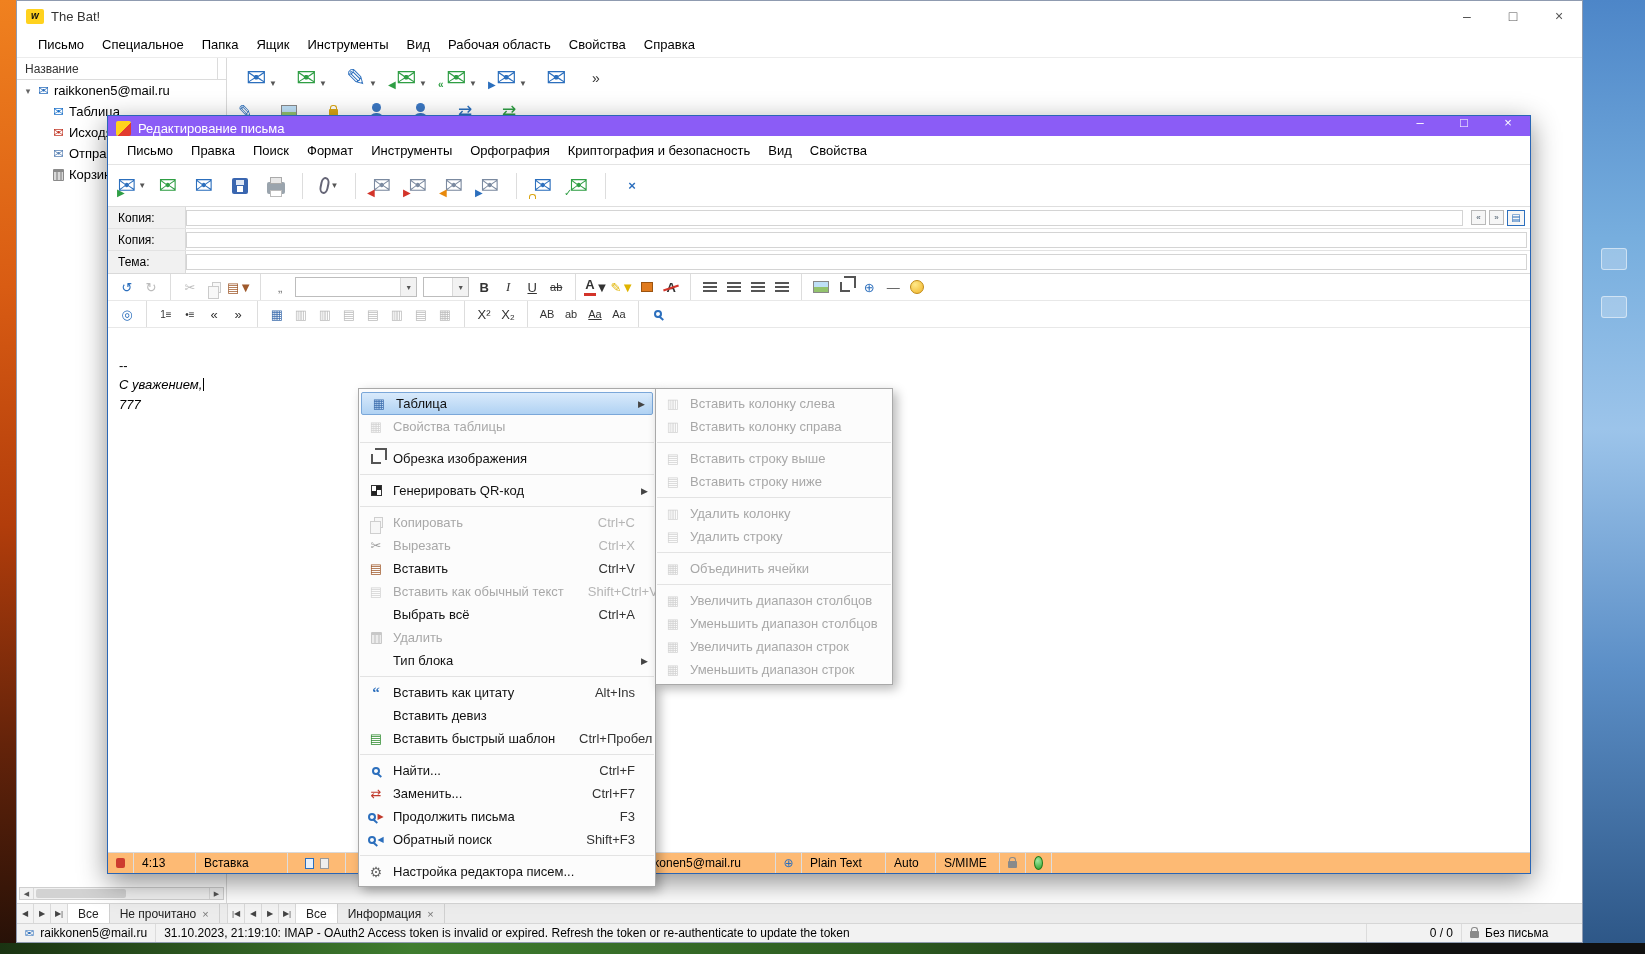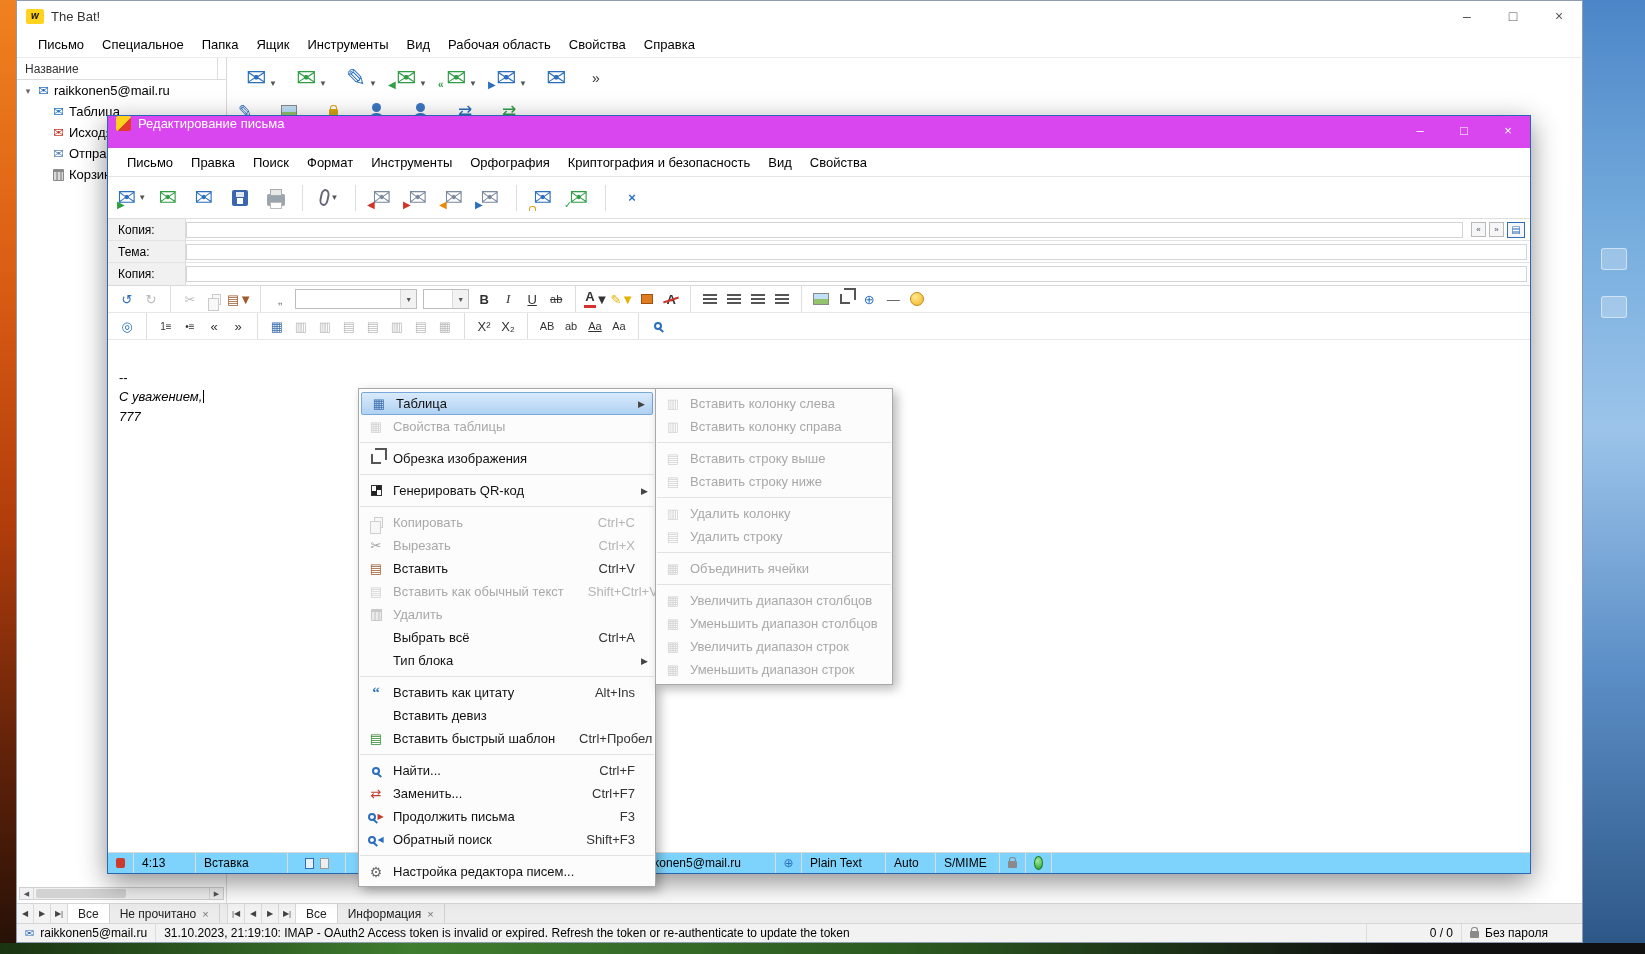--- a/index.html
+++ b/index.html
@@ -73,21 +73,21 @@
   .ms-msg{flex:1;overflow:hidden;border-right:none}
   .ms-count{width:96px;justify-content:flex-end;border-left:1px solid #dcdcdc;border-right:1px solid #dcdcdc}
   .ms-pass{width:120px;border-right:none}
   .lock{width:9px;height:7px;background:#8a8a8a;border-radius:1px;position:relative;margin-top:3px}
   .lock::before{content:"";position:absolute;left:1px;top:-4px;width:5px;height:4px;
     border:1.5px solid #8a8a8a;border-bottom:none;border-radius:3px 3px 0 0}
   .lock.gold{background:#d9a514}.lock.gold::before{border-color:#d9a514}
   
   .editor{position:absolute;left:107px;top:115px;width:1424px;height:759px;background:#fff;
     border:1px solid #2a66b5;box-shadow:0 8px 26px rgba(0,0,0,.45);display:flex;flex-direction:column;z-index:10}
-  .ed-title{height:32px;background:#d946ef;display:flex;align-items:flex-start;color:#fff;flex:0 0 auto}
+  .ed-title{height:20px;background:#8b5cf6;display:flex;align-items:flex-end;color:#fff;flex:0 0 auto}
   .ed-ico{width:15px;height:15px;margin:0 7px 0 8px;border-radius:2px;
     background:linear-gradient(135deg,#ffd21e 0 55%,#e23b2e 55%)}
   .ed-wbtns{margin-left:auto;display:flex}
   .ed-wb{width:44px;height:28px;display:flex;align-items:center;justify-content:center;color:#fff;font-size:13px}
   .ed-menu{height:29px;display:flex;align-items:center;padding-left:10px;border-bottom:1px solid #e4e4e4;
     flex:0 0 auto;background:#fff}
   .ed-toolbar{height:42px;display:flex;align-items:center;padding-left:8px;gap:4px;
     border-bottom:1px solid #dedede;flex:0 0 auto;background:#fff}
   .tbtn{position:relative;min-width:32px;height:34px;display:flex;align-items:center;justify-content:center}
   .env{font-size:22px;line-height:1}
@@ -148,21 +148,21 @@
   .qr{width:11px;height:11px;border:1px solid #333;
     background:conic-gradient(#222 0 25%,#fff 25% 50%,#222 50% 75%,#fff 75%)}
   .paint{width:12px;height:10px;background:#e07b1f;border:1px solid #9c5410}
   .user{position:relative;width:20px;height:19px}
   .user::before{content:"";position:absolute;left:5px;top:1px;width:9px;height:9px;border-radius:50%;background:#3b77c2}
   .user::after{content:"";position:absolute;left:2px;top:11px;width:15px;height:8px;border-radius:7px 7px 0 0;background:#3b77c2}
   
   .ed-body{flex:1 1 auto;padding:8px 11px;font-size:13px;line-height:1.5;overflow:hidden;background:#fff}
   .ed-body .sig{font-style:italic}
   .caret{display:inline-block;width:1px;height:13px;background:#000;vertical-align:-2px;margin-left:1px}
-  .ed-status{height:21px;display:flex;align-items:center;background:#7dd3fc;border-top:1px solid #d9d9d9;
+  .ed-status{height:21px;display:flex;align-items:center;background:#fdba74;border-top:1px solid #d9d9d9;
     font-size:12px;flex:0 0 auto}
   .es-cell{height:100%;display:flex;align-items:center;gap:5px;padding:0 8px;border-right:1px solid #ddd;white-space:nowrap}
   .es-ic{width:26px;justify-content:center}.es-pos{width:62px}.es-mode{width:92px}
   .es-icons{width:58px;justify-content:center;gap:6px}.es-gap{width:280px}
   .es-acc{width:150px}.es-globe{width:26px;justify-content:center;color:#2c6fbd}
   .es-fmt{width:84px}.es-auto{width:50px}.es-smime{width:64px}
   .es-lock{width:26px;justify-content:center}.es-smile{width:26px;justify-content:center}
   .es-rest{flex:1;border-right:none}
   .redbox{width:10px;height:10px;background:#cd3b2e;border-radius:2px}
   .pageic{width:9px;height:11px;border:1px solid #2c6fbd;background:#e8f1fb}
@@ -342,21 +342,21 @@
 
   <div class="mw-status">
     <span class="ms-cell">
       <span class="gi" style="color:#2c6fbd;font-size:11px">✉</span>
       <span>raikkonen5@mail.ru</span>
     </span>
     <span class="ms-cell ms-msg">31.10.2023, 21:19:10: IMAP - OAuth2 Access token is invalid or expired. Refresh the token or re-authenticate to update the token</span>
     <span class="ms-cell ms-count">0 / 0</span>
     <span class="ms-cell ms-pass">
       <span class="lock"></span>
-      <span>Без пароля</span>
+      <span>Без письма</span>
     </span>
   </div>
 </div>
 
 <div class="editor">
   <div class="ed-title">
     <span class="ed-ico"></span>
     <span class="t">Редактирование письма</span>
     <span class="ed-wbtns">
       <span class="ed-wb">–</span>
@@ -431,25 +431,25 @@
     <div class="frow">
       <span class="flabel">Копия:</span>
       <input class="finput" style="">
       <span class="to-extra">
         <span class="xb">«</span>
         <span class="xb">»</span>
         <span class="xb book">▤</span>
       </span>
     </div>
     <div class="frow">
-      <span class="flabel">Тема:</span>
+      <span class="flabel">Копия:</span>
       <input class="finput" style="">
     </div>
     <div class="frow">
-      <span class="flabel">Копия:</span>
+      <span class="flabel">Тема:</span>
       <input class="finput" style="">
     </div>
   </div>
   <div class="fmt">
     <span class="fbtn" style="color:#2c6fbd">↺</span>
     <span class="fbtn dis">↻</span>
     <span class="vsep"></span>
     <span class="fbtn dis">✂</span>
     <span class="fbtn">
         <span class="ic-copy" style="opacity:.5"></span>
@@ -621,31 +621,31 @@
     <span class="m-label">Вставить</span>
     <span class="m-short">Ctrl+V</span>
   </div>
   <div class="m-item dis">
     <span class="m-ico">
         <span class="g gray">▤</span>
       </span>
     <span class="m-label">Вставить как обычный текст</span>
     <span class="m-short">Shift+Ctrl+V</span>
   </div>
-  <div class="m-item dis">
-    <span class="m-ico">
-        <span class="mini-trash"></span>
-      </span>
-    <span class="m-label">Удалить</span>
-    <span class="m-short"></span>
-  </div>
   <div class="m-item">
     <span class="m-ico"></span>
     <span class="m-label">Выбрать всё</span>
     <span class="m-short">Ctrl+A</span>
+  </div>
+  <div class="m-item dis">
+    <span class="m-ico">
+        <span class="mini-trash"></span>
+      </span>
+    <span class="m-label">Удалить</span>
+    <span class="m-short"></span>
   </div>
   <div class="m-item">
     <span class="m-ico"></span>
     <span class="m-label">Тип блока</span>
     <span class="m-short"></span>
     <span class="m-arrow">▶</span>
   </div>
   <div class="m-sep"></div>
   <div class="m-item">
     <span class="m-ico">

